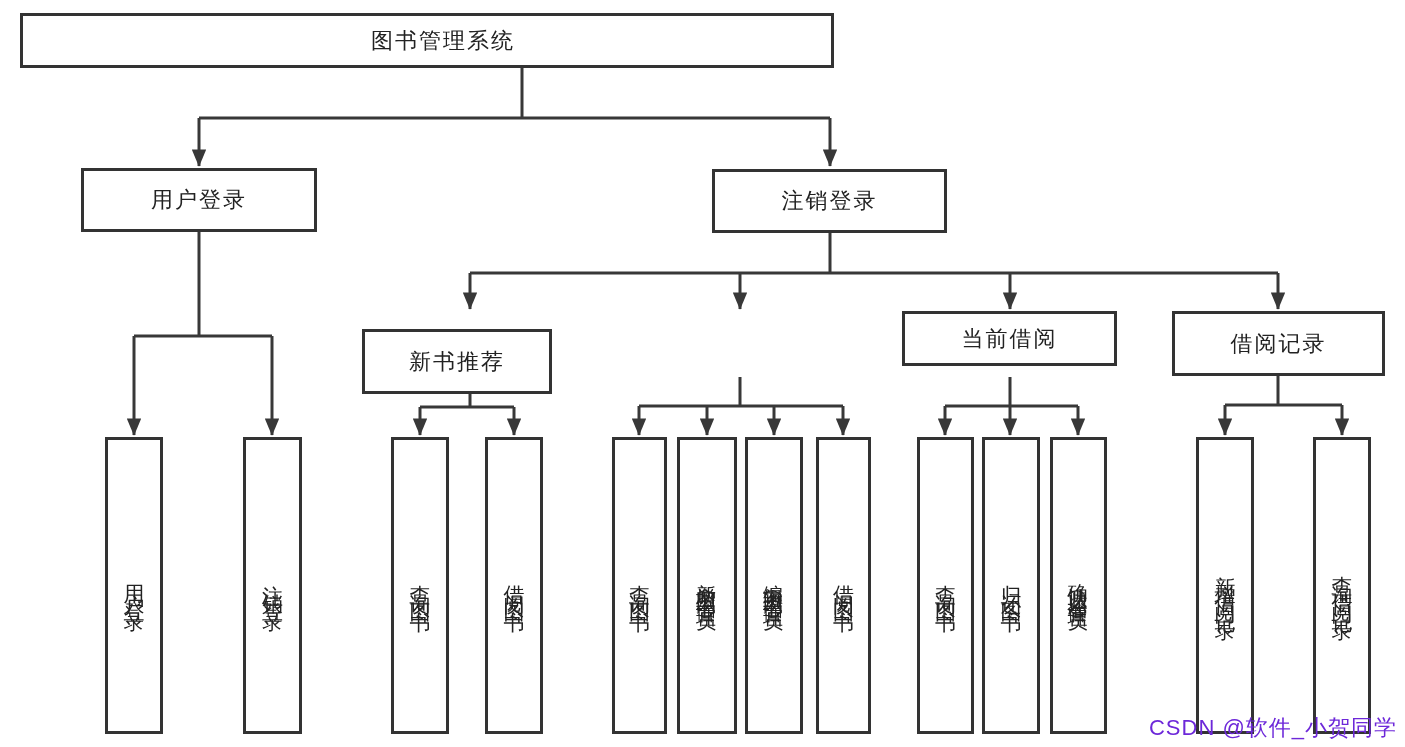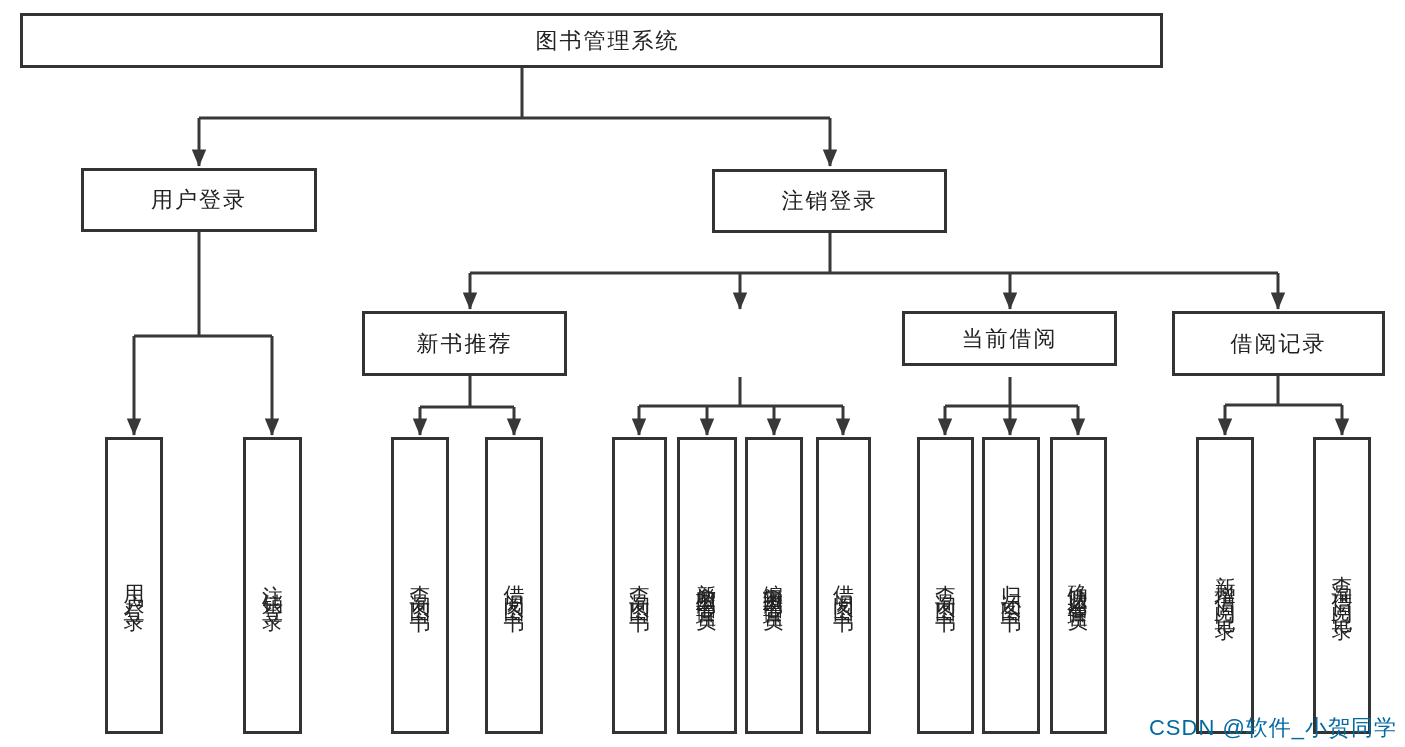--- a/index.html
+++ b/index.html
@@ -47,21 +47,21 @@
   .node.v.tight .lbl {
     font-size: 20px;
     letter-spacing: 4px;
   }
   .watermark {
     position: absolute;
     right: 8px;
     bottom: 4px;
     z-index: 2;
     font-size: 22px;
-    color: #0369a1;
+    color: #6d28d9;
     letter-spacing: 1px;
     white-space: nowrap;
   }
 </style>
 </head>
 <body>
 
 <div class="stage">
 
   <svg class="wires" width="1405" height="747" viewBox="0 0 1405 747">
@@ -96,32 +96,32 @@
       <line x1="774" y1="406" x2="774" y2="435" marker-end="url(#arw)"></line>
       <line x1="843" y1="406" x2="843" y2="435" marker-end="url(#arw)"></line>
       <line x1="945" y1="406" x2="945" y2="435" marker-end="url(#arw)"></line>
       <line x1="1010" y1="406" x2="1010" y2="435" marker-end="url(#arw)"></line>
       <line x1="1078" y1="406" x2="1078" y2="435" marker-end="url(#arw)"></line>
       <line x1="1225" y1="405" x2="1225" y2="435" marker-end="url(#arw)"></line>
       <line x1="1342" y1="405" x2="1342" y2="435" marker-end="url(#arw)"></line>
     </g>
   </svg>
 
-  <div class="node" style="left:20px; top:13px; width:1143px; height:55px;padding-left:32px;">
+  <div class="node" style="left:20px; top:13px; width:814px; height:55px;padding-left:32px;">
     <span class="lbl">图书管理系统</span>
   </div>
 
   <div class="node" style="left:81px; top:168px; width:236px; height:64px;">
     <span class="lbl">用户登录</span>
   </div>
   <div class="node" style="left:712px; top:169px; width:235px; height:64px;">
     <span class="lbl">注销登录</span>
   </div>
 
-  <div class="node" style="left:362px; top:311px; width:205px; height:65px;">
+  <div class="node" style="left:362px; top:329px; width:190px; height:65px;">
     <span class="lbl">新书推荐</span>
   </div>
   <div class="node" style="left:902px; top:311px; width:215px; height:55px;">
     <span class="lbl">当前借阅</span>
   </div>
   <div class="node" style="left:1172px; top:311px; width:213px; height:65px;">
     <span class="lbl">借阅记录</span>
   </div>
 
   <div class="node v" style="left:105px; top:437px; width:58px; height:297px;">

